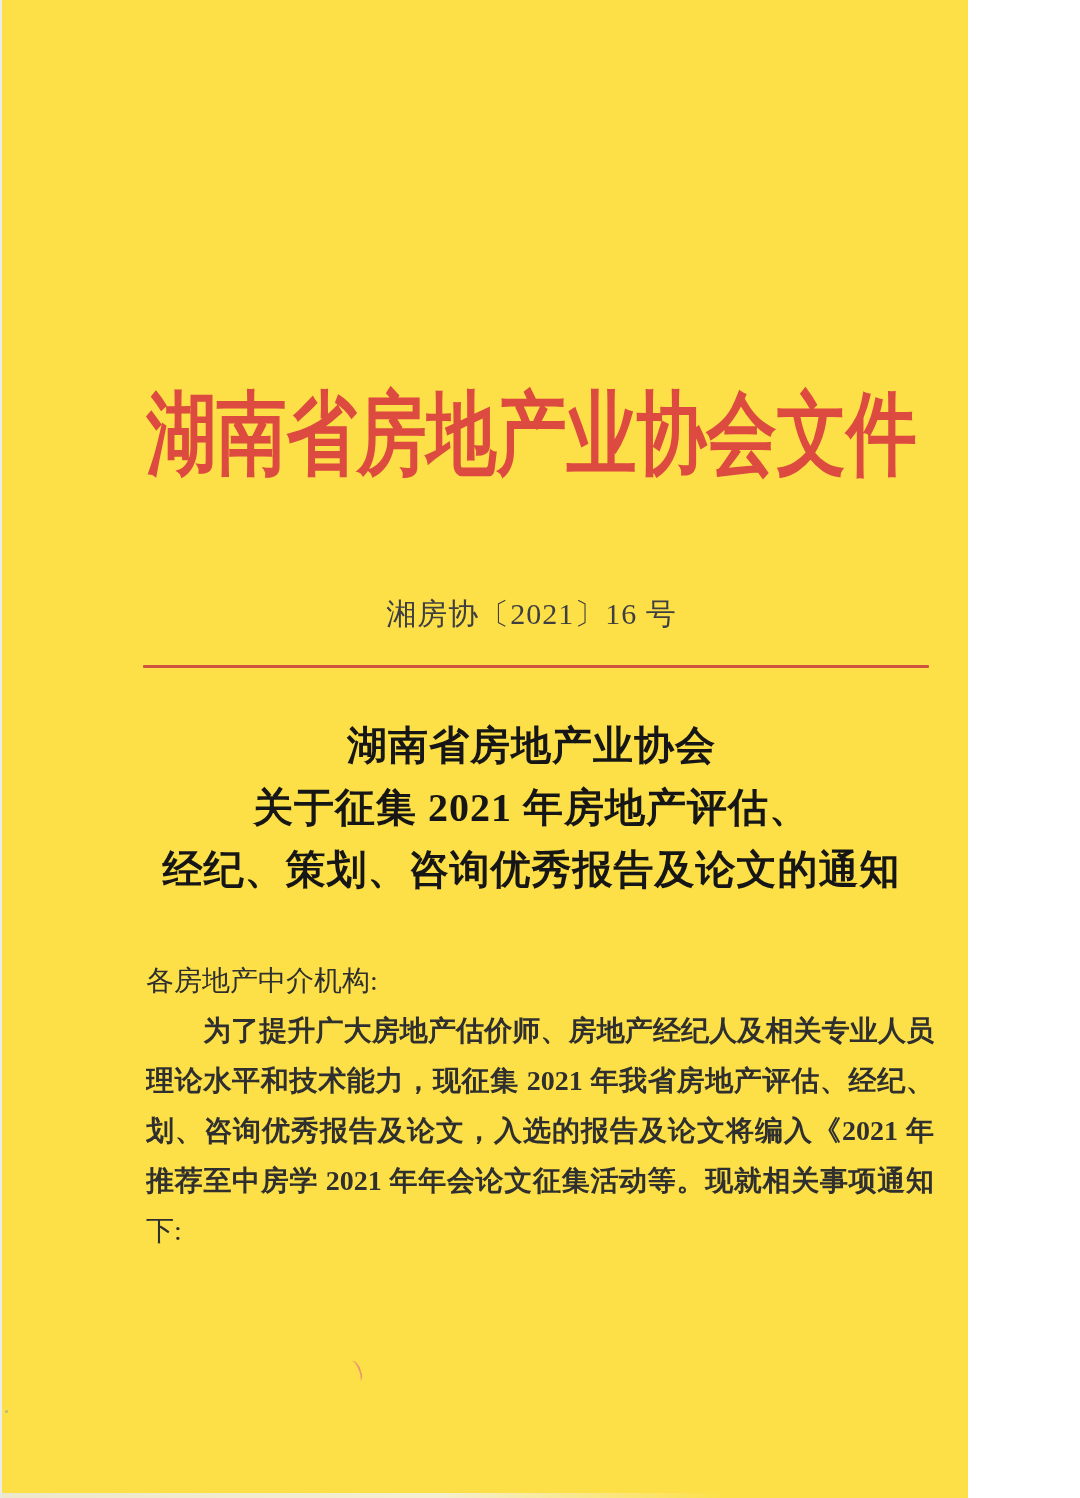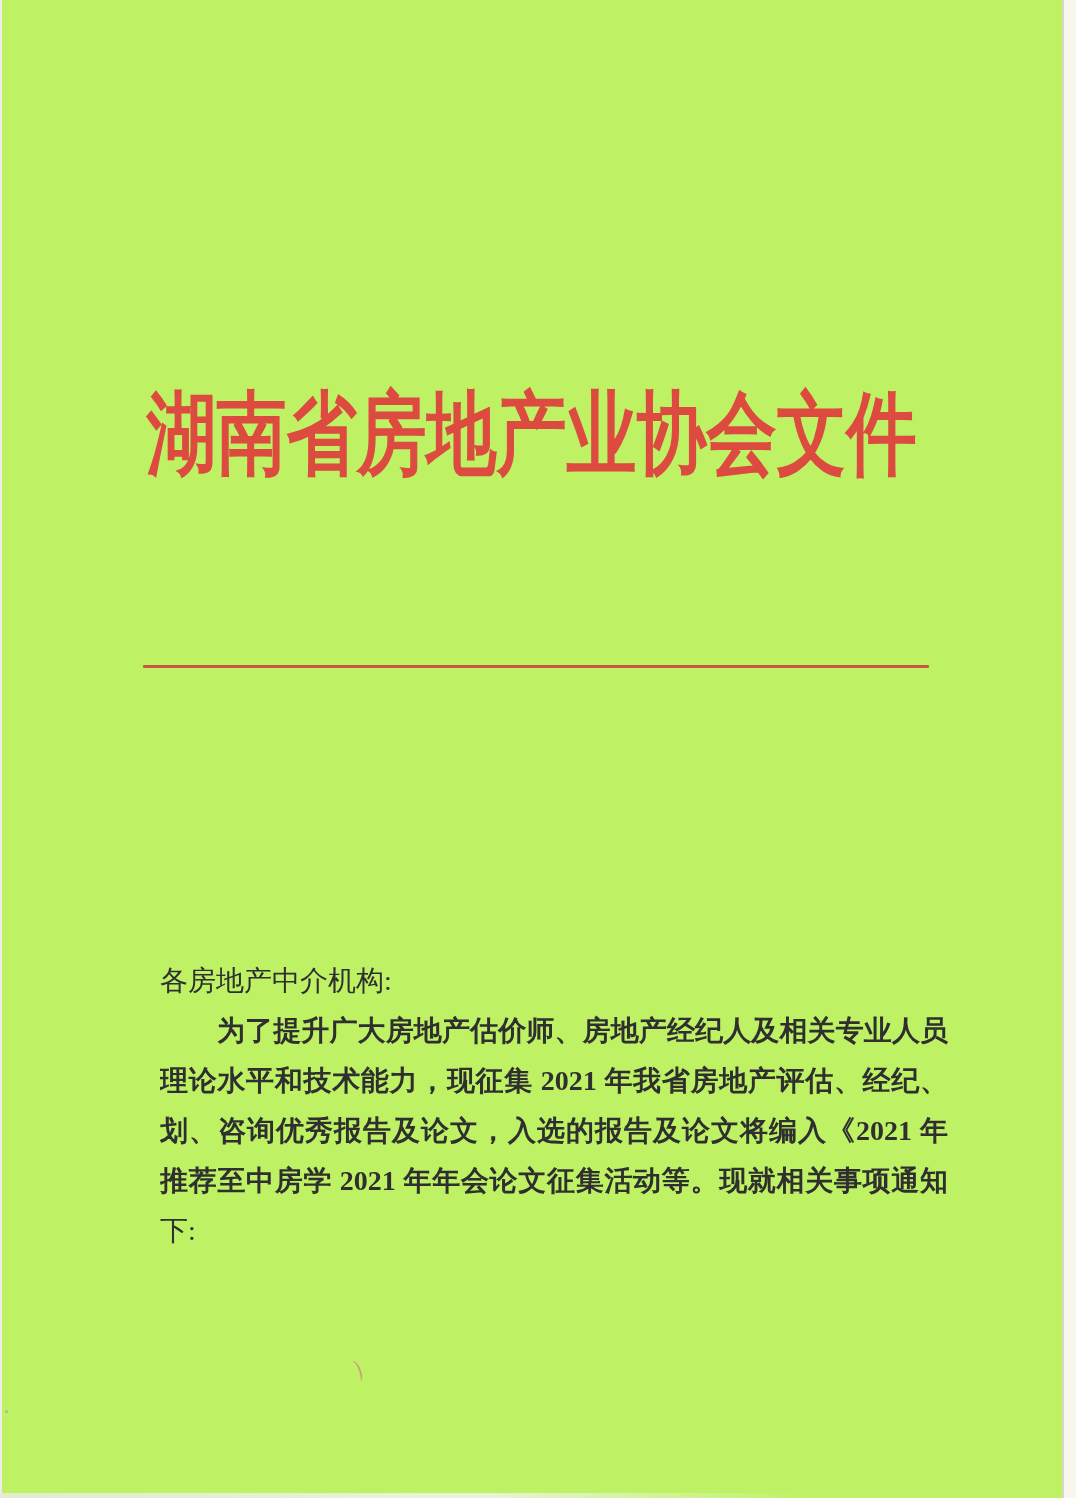--- a/index.html
+++ b/index.html
@@ -2,23 +2,23 @@
 <html><head>
 <meta charset="utf-8">
 <style>
   html, body {
     margin: 0;
     padding: 0;
     background: #ffffff;
   }
   .scan-page {
     position: relative;
-    width: 1076px;
+    width: 968px;
     height: 1498px;
-    background: #bef264;
+    background: #fde047;
     overflow: hidden;
     font-family: "Liberation Serif", "DejaVu Serif", serif;
   }
   
   .edge-left {
     position: absolute; left: 0; top: 0; width: 2px; height: 100%;
     background: #ececea;
   }
   .edge-line-right {
     position: absolute; left: 1062px; top: 0; width: 2px; height: 100%;
@@ -80,21 +80,21 @@
     font-size: 40px;
     font-weight: 700;
     line-height: 62px;
     color: #161616;
     letter-spacing: 1px;
   }
   .doc-title .t-line { white-space: nowrap; }
   
   .doc-body {
     position: absolute;
-    left: 160px; top: 956px;
+    left: 146px; top: 956px;
     width: 788px;
     font-size: 28px;
     color: #2f2f2f;
   }
   .b-line {
     height: 50px;
     line-height: 50px;
     white-space: nowrap;
   }
   .b-line.jline {
@@ -129,23 +129,29 @@
 
 <div class="scan-page">
 
   <div class="edge-left"></div>
   <div class="edge-strip-right"></div>
   <div class="edge-line-right"></div>
   <div class="edge-bottom"></div>
 
   <div class="red-header">湖南省房地产业协会文件</div>
 
+  <div class="doc-number">湘房协〔2021〕16 号</div>
 
   <div class="red-line"></div>
 
+  <div class="doc-title">
+    <div class="t-line">湖南省房地产业协会</div>
+    <div class="t-line">关于征集 2021 年房地产评估、</div>
+    <div class="t-line">经纪、策划、咨询优秀报告及论文的通知</div>
+  </div>
 
   <div class="doc-body">
     <div class="b-line">各房地产中介机构:</div>
     <div class="b-line jline ind">为了提升广大房地产估价师、房地产经纪人及相关专业人员</div>
     <div class="b-line jline">理论水平和技术能力，现征集 2021 年我省房地产评估、经纪、策</div>
     <div class="b-line jline">划、咨询优秀报告及论文，入选的报告及论文将编入《2021 年湖</div>
     <div class="b-line jline">推荐至中房学 2021 年年会论文征集活动等。现就相关事项通知如</div>
     <div class="b-line">下:</div>
   </div>
 

